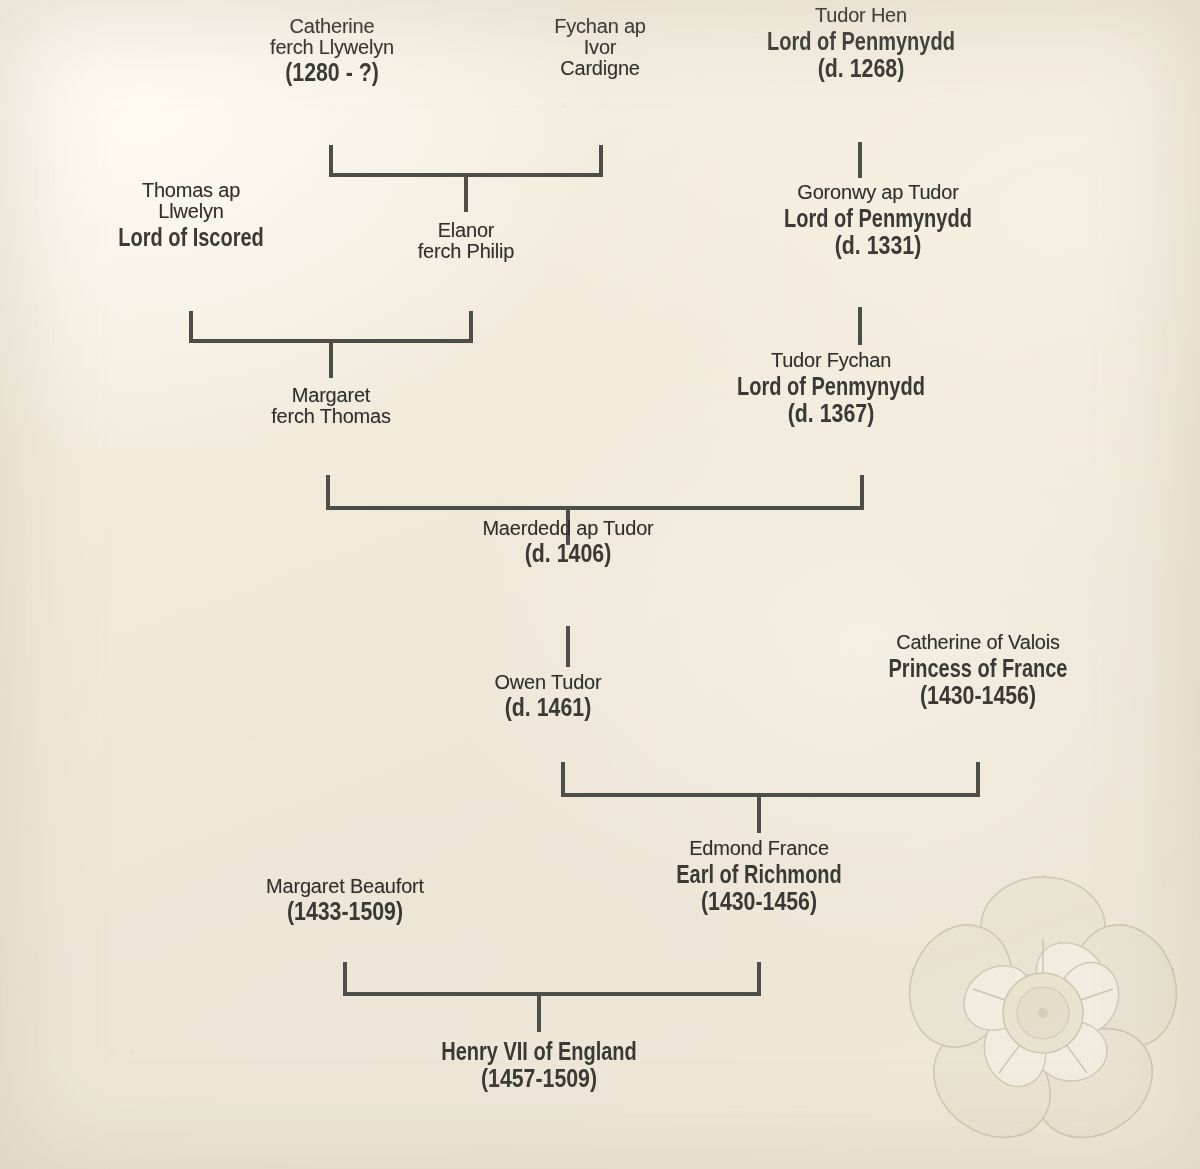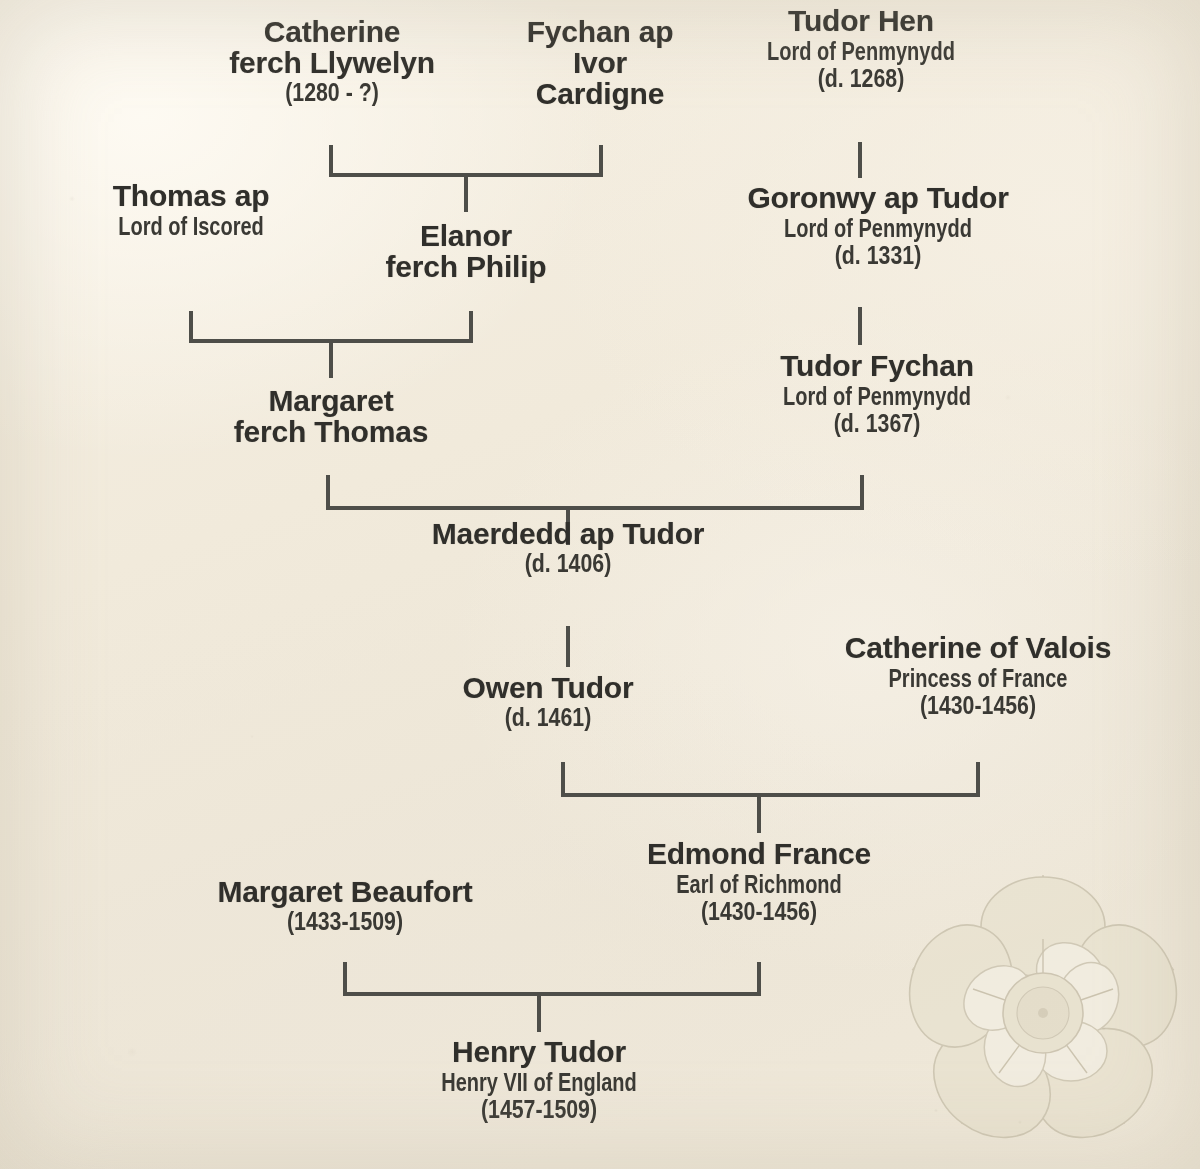--- a/index.html
+++ b/index.html
@@ -62,22 +62,22 @@
   #rose { position: absolute; left: 893px; top: 868px; width: 300px; height: 290px; pointer-events: none; }
 
   
   .node {
     position: absolute;
     text-align: center;
     line-height: 1.04;
   }
   .nm {
     display: block;
-    font-weight: bold;
-    font-size: 30px;
+    font-weight: normal;
+    font-size: 20px;
     letter-spacing: -0.2px;
     color: #302f2b;
     white-space: nowrap;
     text-shadow: 0 0 1px rgba(60,58,50,0.28);
   }
   .sub {
     display: block;
     font-size: 25px;
     font-weight: bold;
     font-stretch: condensed;
@@ -141,40 +141,41 @@
   </div>
 
   <div class="node" style="left:730px; top:5px; width:262px;">
     <span class="nm">Tudor Hen</span>
     <span class="sub">Lord of Penmynydd</span>
     <span class="dates">(d. 1268)</span>
   </div>
 
   <div class="node" style="left:70px; top:180px; width:242px;">
     <span class="nm">Thomas ap</span>
+    <span class="nm">Llwelyn</span>
     <span class="sub">Lord of Iscored</span>
   </div>
 
   <div class="node" style="left:341px; top:220px; width:250px;">
     <span class="nm">Elanor</span>
     <span class="nm">ferch Philip</span>
   </div>
 
   <div class="node" style="left:705px; top:182px; width:346px;">
     <span class="nm">Goronwy ap Tudor</span>
     <span class="sub">Lord of Penmynydd</span>
     <span class="dates">(d. 1331)</span>
   </div>
 
   <div class="node" style="left:196px; top:385px; width:270px;">
     <span class="nm">Margaret</span>
     <span class="nm">ferch Thomas</span>
   </div>
 
-  <div class="node" style="left:744px; top:350px; width:266px;">
+  <div class="node" style="left:698px; top:350px; width:266px;">
     <span class="nm">Tudor Fychan</span>
     <span class="sub">Lord of Penmynydd</span>
     <span class="dates">(d. 1367)</span>
   </div>
 
   <div class="node" style="left:398px; top:518px; width:340px;">
     <span class="nm">Maerdedd ap Tudor</span>
     <span class="dates">(d. 1406)</span>
   </div>
 
@@ -194,21 +195,20 @@
     <span class="sub">Earl of Richmond</span>
     <span class="dates">(1430-1456)</span>
   </div>
 
   <div class="node" style="left:180px; top:876px; width:330px;">
     <span class="nm">Margaret Beaufort</span>
     <span class="dates">(1433-1509)</span>
   </div>
 
   <div class="node" style="left:404px; top:1036px; width:270px;">
-    <span class="nm">Henry Tudor</span>
     <span class="sub">Henry VII of England</span>
     <span class="dates">(1457-1509)</span>
   </div>
 
   <svg id="rose" viewBox="0 0 300 290">
     <g transform="translate(150,145)" opacity="0.55">
 
       <g fill="#c6bca6" stroke="#b3a991" stroke-width="1" opacity="0.85">
         <path d="M0,-138 L10,-108 L0,-96 L-10,-108 Z"></path>
         <path d="M131,-43 L100,-44 L92,-56 L110,-70 Z" transform="rotate(0)"></path>

